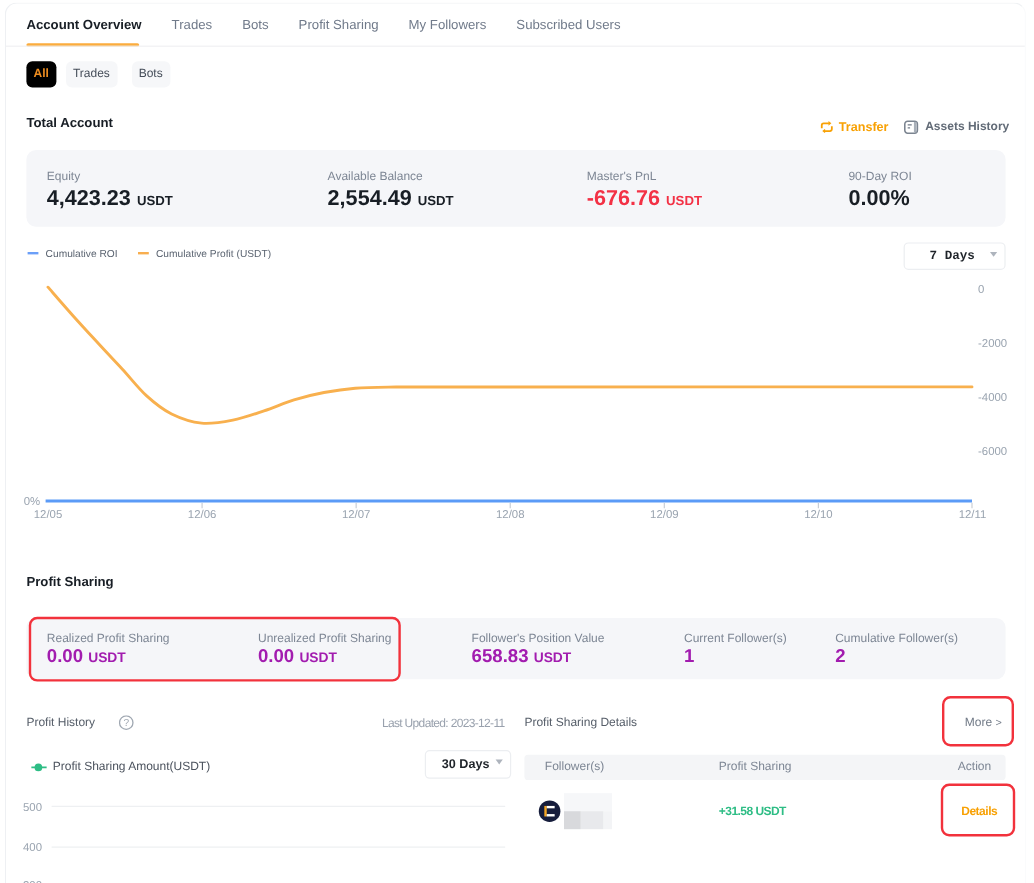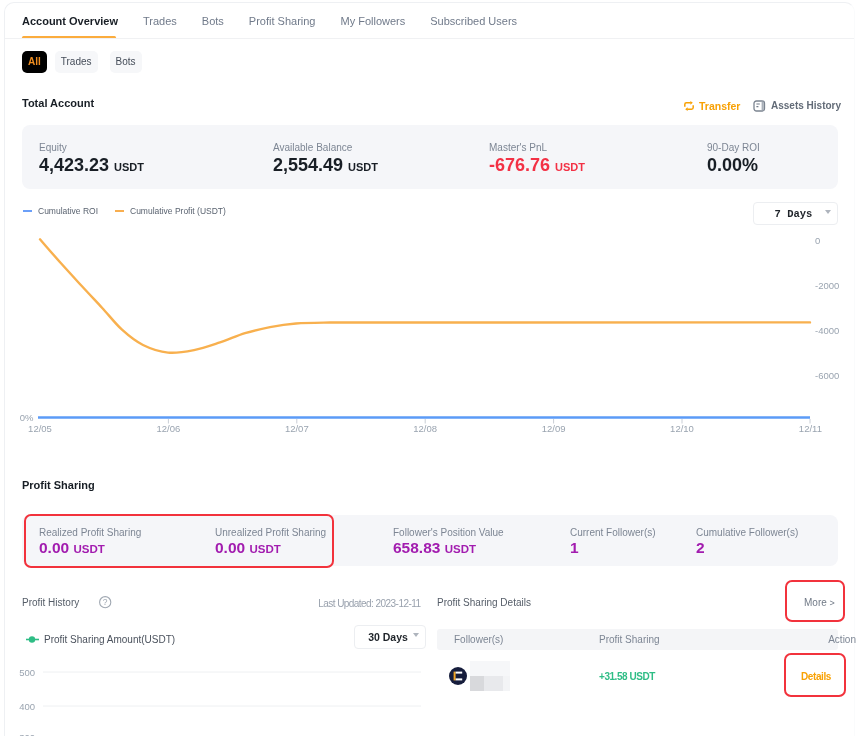--- a/index.html
+++ b/index.html
@@ -178,21 +178,21 @@
     <line x1="43" y1="46" x2="421" y2="46" stroke="#eef0f2" stroke-width="1"></line>
   </svg>
 
   <div class="abs ghd" style="left:437px; top:597px;">Profit Sharing Details</div>
   <div class="abs" style="left:804px; top:596.5px; font-size:10px; color:#717a87;">More <span style="font-size:9px;">&gt;</span></div>
   <div class="annot" style="left:785px; top:580px; width:59.5px; height:42px;"></div>
 
   <div class="abs" style="left:437px; top:629px; width:401px; height:21px; background:#f4f5f7; border-radius:3px;"></div>
   <div class="abs lab" style="left:454px; top:633.5px;">Follower(s)</div>
   <div class="abs lab" style="left:599px; top:633.5px;">Profit Sharing</div>
-  <div class="abs lab" style="left:776px; top:633.5px; width:80px; text-align:right;">Action</div>
+  <div class="abs lab" style="left:746px; top:633.5px; width:80px; text-align:right;">Action</div>
 
   <div class="abs" style="left:449px; top:667px; width:18px; height:18px; border-radius:50%; background:#161d3c;"></div>
   <svg class="abs" style="left:449px; top:667px;" width="18" height="18" viewBox="0 0 18 18">
     <rect x="4.6" y="4.6" width="2" height="8.8" fill="#f5a623"></rect>
     <rect x="6.6" y="4.6" width="6.6" height="2" fill="#fff"></rect>
     <rect x="6.6" y="11.4" width="6.6" height="2" fill="#fff"></rect>
   </svg>
   <div class="abs" style="left:470px; top:661px; width:40px; height:15px; background:#f6f7f9;"></div>
   <div class="abs" style="left:470px; top:676px; width:14px; height:15px; background:#d8d9dc;"></div>
   <div class="abs" style="left:484px; top:676px; width:19px; height:15px; background:#e8e9ec;"></div>

